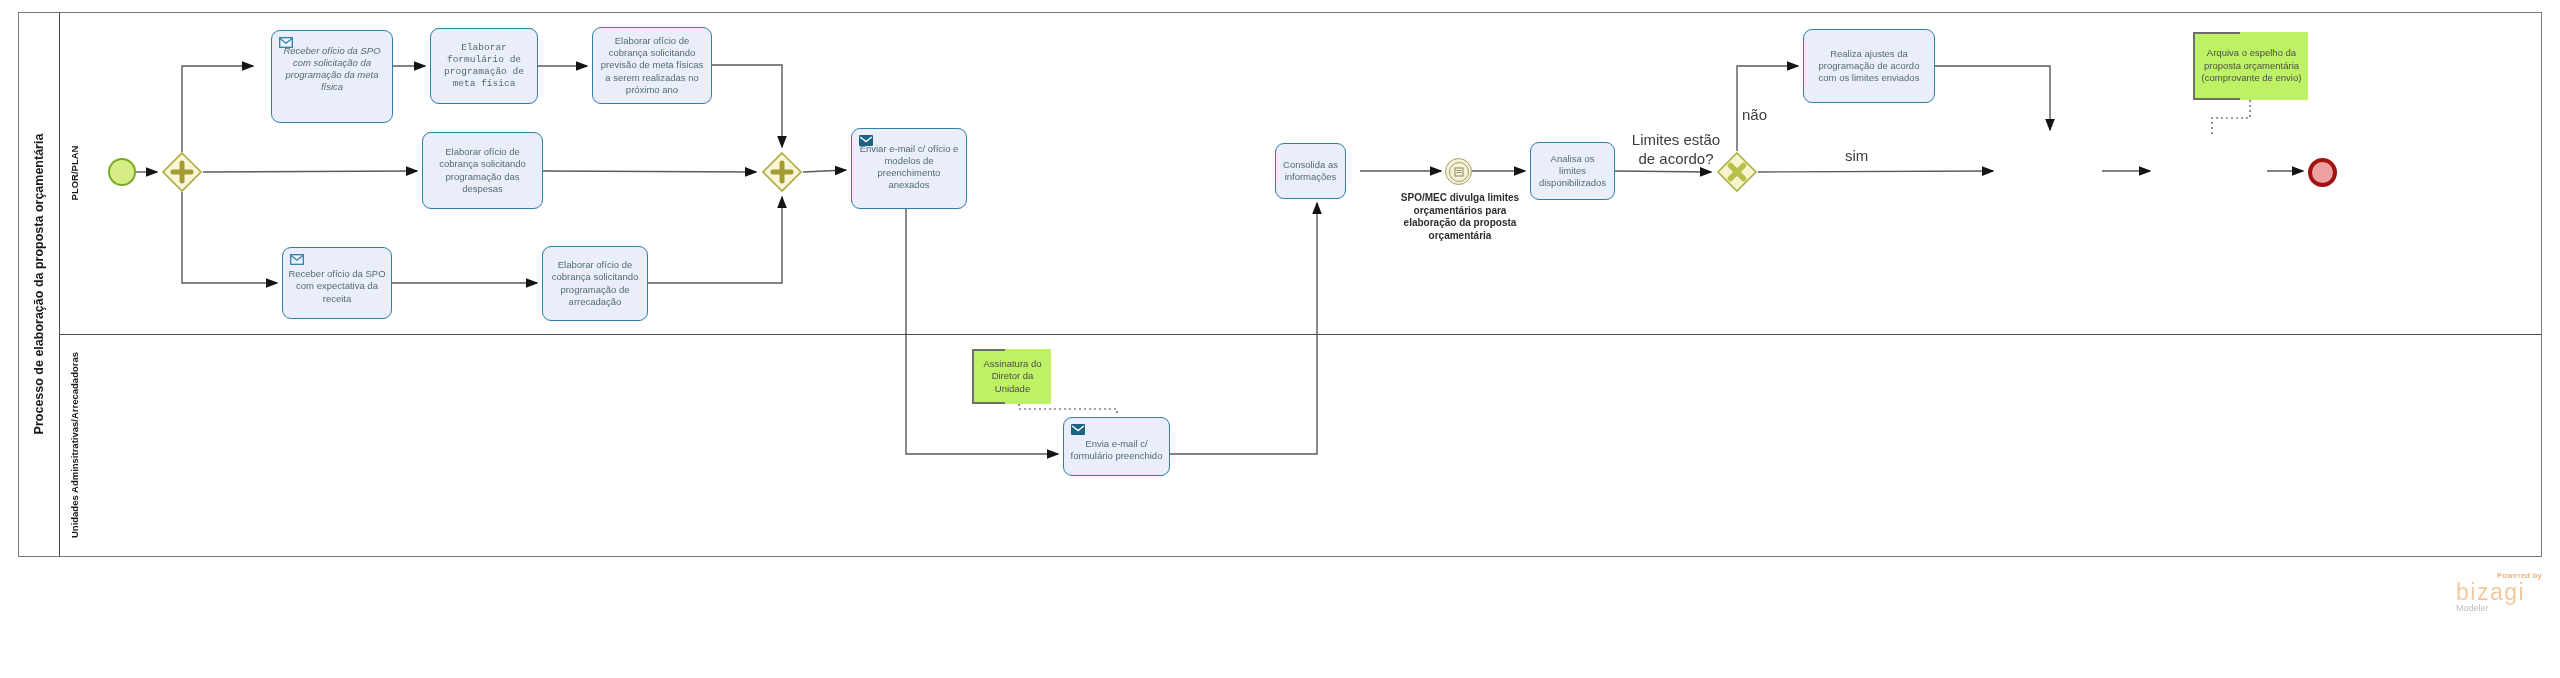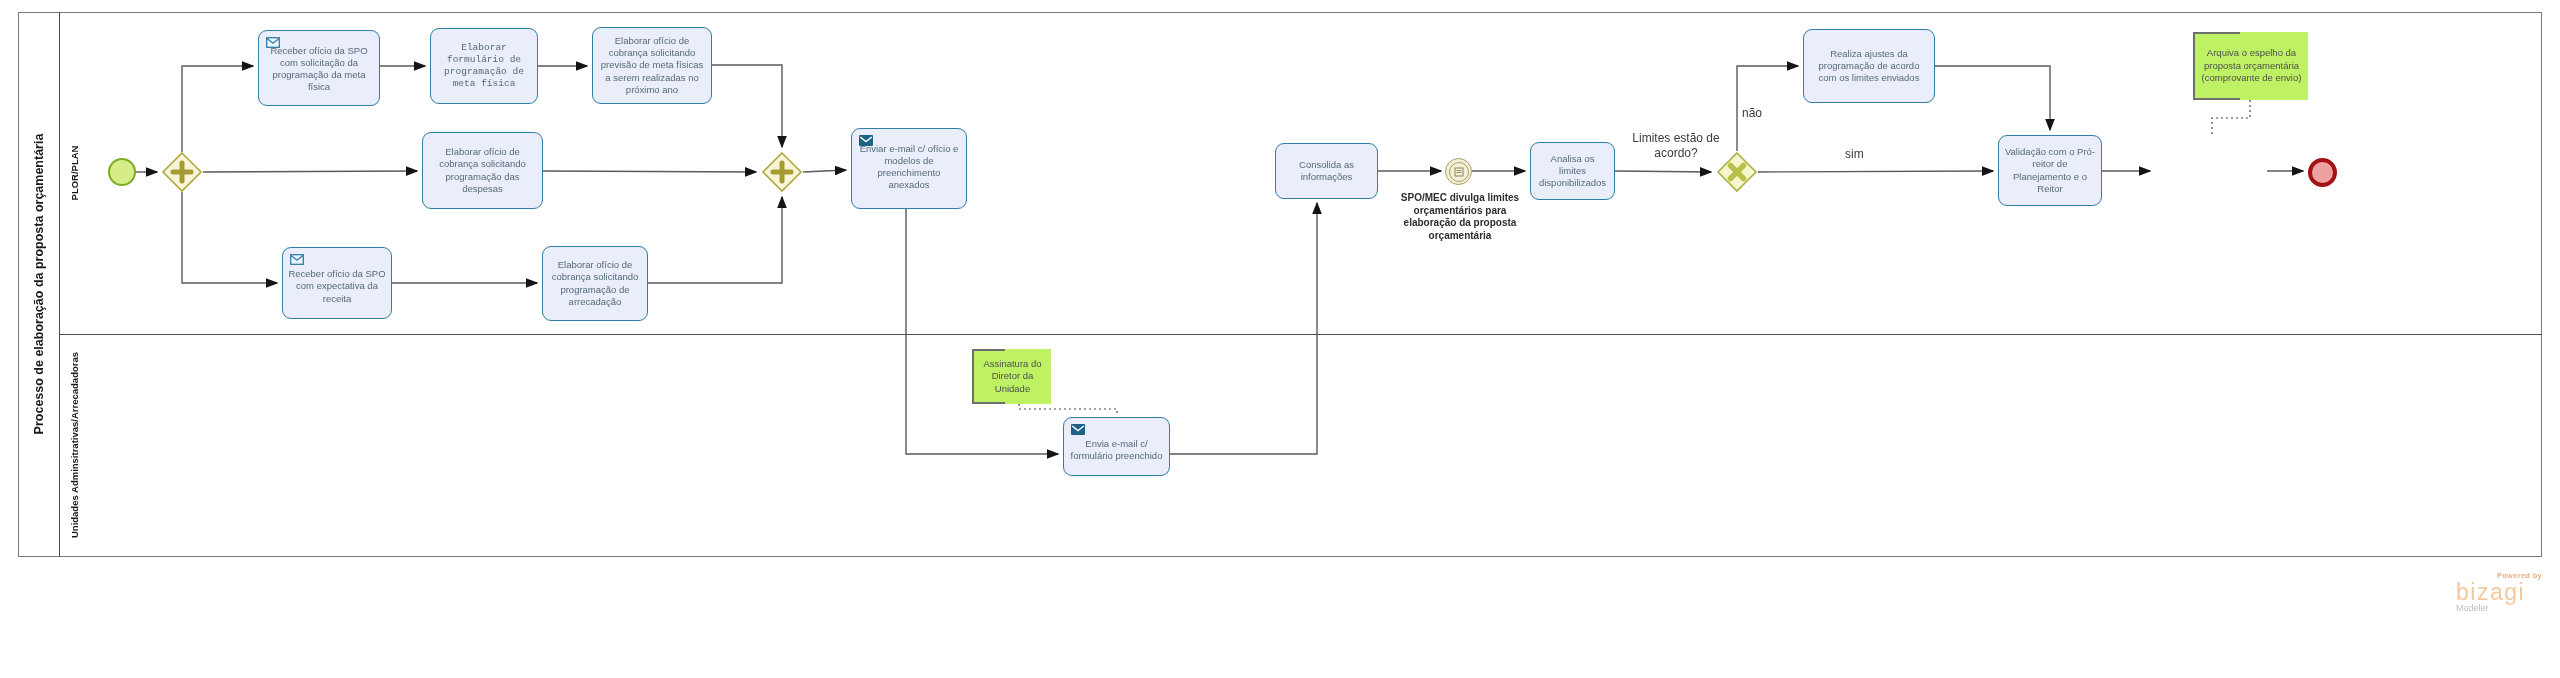--- a/index.html
+++ b/index.html
@@ -29,21 +29,21 @@
   
   .gw{position:absolute;line-height:0;}
   
   .annotation{position:absolute;background:#bef264;box-sizing:border-box;border-left:2.4px solid #6e6e6e;
               display:flex;align-items:center;justify-content:center;text-align:center;
               font-size:9.5px;line-height:1.3;color:#4e4e4e;padding:4px 6px;}
   .annotation .stub-t,.annotation .stub-b{position:absolute;left:0;height:2.2px;width:40%;background:#6e6e6e;}
   .annotation .stub-t{top:0;}
   .annotation .stub-b{bottom:0;}
   
-  .flow-label{position:absolute;font-size:12px;color:#3c3c3c;text-align:center;line-height:1.25;}
+  .flow-label{position:absolute;font-size:15px;color:#3c3c3c;text-align:center;line-height:1.25;}
   .event-label{position:absolute;font-size:10px;font-weight:600;color:#2e2e2e;text-align:center;line-height:1.25;}
   
   .wires{position:absolute;left:0;top:0;pointer-events:none;}
   
   .bizagi{position:absolute;left:2456px;top:571px;width:86px;}
   .bizagi .pby{font-size:7.5px;font-weight:bold;color:#e7b183;text-align:right;letter-spacing:.3px;}
   .bizagi .brand{font-size:23px;color:#f2c89d;letter-spacing:1.5px;line-height:1;margin-top:1px;}
   .bizagi .product{font-size:9px;color:#bdbdbd;margin-top:-1px;}
 </style>
 </head>
@@ -107,21 +107,21 @@
       <path d="M21,12 L21,30 M12,21 L30,21" stroke="#a49b33" stroke-width="5" stroke-linecap="round"></path>
       </svg>
   </div>
   <div class="gw" style="left:1716px;top:151px;">
     <svg width="42" height="42">
         <polygon points="21,2 40,21 21,40 2,21" fill="#f6f5cd" stroke="#aab13e" stroke-width="1.6"></polygon>
       <path d="M14.5,14.5 L27.5,27.5 M27.5,14.5 L14.5,27.5" stroke="#b9c04a" stroke-width="5.5" stroke-linecap="round"></path>
       </svg>
   </div>
 
-  <div class="task has-icon" style="left:258px;top:30px;width:122px;height:76px;">
+  <div class="task has-icon" style="left:271px;top:30px;width:122px;height:93px;font-style:italic;">
     <span class="ticon">
       <svg width="14" height="11" viewBox="0 0 14 11">
           <rect x="0.7" y="0.7" width="12.6" height="9.6" fill="#eef4fb" stroke="#2e7ea6" stroke-width="1.3"></rect>
           <path d="M1,1.4 L7,6.2 L13,1.4" fill="none" stroke="#2e7ea6" stroke-width="1.3"></path>
         </svg>
     </span>
     <span>Receber ofício da SPO com solicitação da programação da meta física</span>
   </div>
 
   <div class="task" style="left:430px;top:28px;width:108px;height:76px;font-family:Liberation Mono, monospace;">
@@ -169,21 +169,21 @@
   <div class="task has-icon vcenter" style="left:1063px;top:417px;width:107px;height:59px;">
     <span class="ticon">
       <svg width="14" height="11" viewBox="0 0 14 11">
           <rect width="14" height="11" rx="1" fill="#1c6285"></rect>
           <path d="M1.2,2 L7,6.6 L12.8,2" fill="none" stroke="#fff" stroke-width="1.4"></path>
         </svg>
     </span>
     <span>Envia e-mail c/ formulário preenchido</span>
   </div>
 
-  <div class="task" style="left:1275px;top:143px;width:103px;height:56px;">
+  <div class="task" style="left:1275px;top:143px;width:71px;height:56px;">
     <span>Consolida as informações</span>
   </div>
 
   <div class="int-event" style="left:1445px;top:158px;">
     <span class="ring">
       <svg width="10" height="10" viewBox="0 0 10 10">
           <rect x="1" y="1" width="8" height="8" fill="none" stroke="#8b845a" stroke-width="1"></rect>
           <path d="M2.5,3.5 H7.5 M2.5,5.5 H7.5" stroke="#8b845a" stroke-width="0.9"></path>
         </svg>
     </span>
@@ -195,23 +195,20 @@
   </div>
 
   <div class="flow-label" style="left:1630px;top:131px;width:92px;">Limites estão de acordo?</div>
   <div class="flow-label" style="left:1742px;top:106px;">não</div>
   <div class="flow-label" style="left:1845px;top:147px;">sim</div>
 
   <div class="task" style="left:1803px;top:29px;width:132px;height:74px;">
     <span>Realiza ajustes da programação de acordo com os limites enviados</span>
   </div>
 
-  <div class="task" style="left:1998px;top:135px;width:104px;height:71px;">
-    <span>Validação com o Pró-reitor de Planejamento e o Reitor</span>
-  </div>
 
   <div class="annotation" style="left:2193px;top:32px;width:115px;height:68px;">
     <span class="stub-t"></span>
     <span class="stub-b"></span>
     <span>Arquiva o espelho da proposta orçamentária (comprovante de envio)</span>
   </div>
 
 
   <div class="end-event" style="left:2308px;top:158px;"></div>
 

